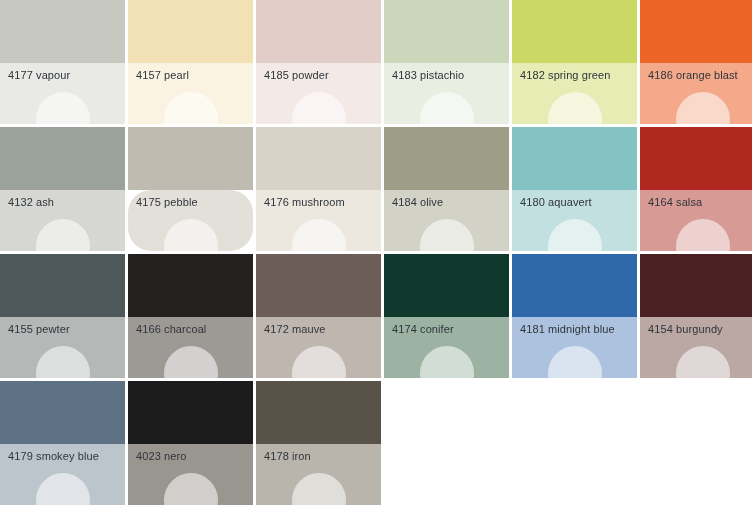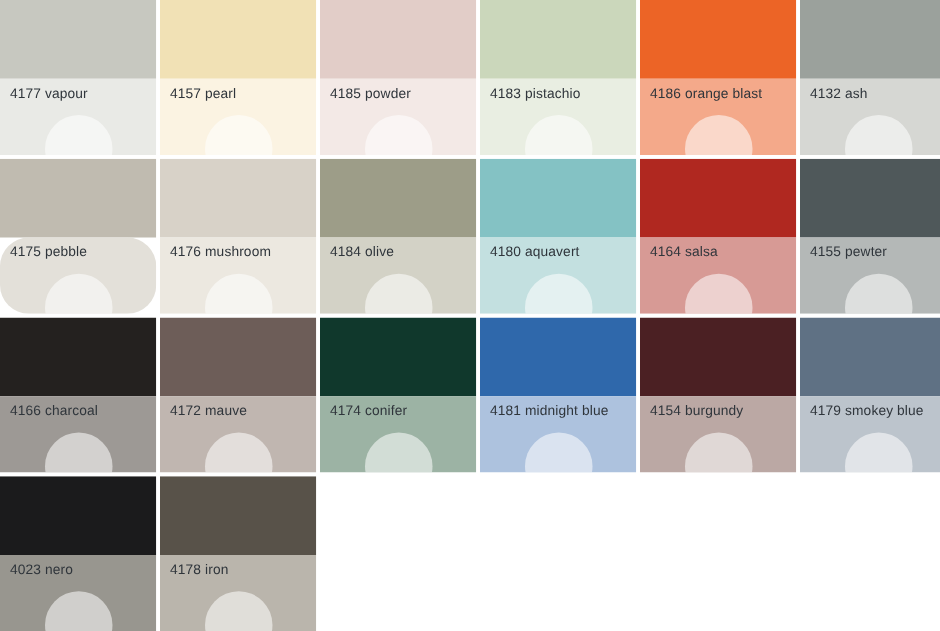--- a/index.html
+++ b/index.html
@@ -104,20 +104,27 @@
       </div>
     </div>
     <div class="swatch-cell">
       <div class="swatch-color" style="background: rgb(203, 215, 187);"></div>
       <div class="swatch-info" style="background: rgb(233, 238, 226);">
         <div class="swatch-label">4183 pistachio</div>
         <div class="add-circle"></div>
       </div>
     </div>
     <div class="swatch-cell">
+      <div class="swatch-color" style="background: rgb(204, 216, 102);"></div>
+      <div class="swatch-info" style="background: rgb(230, 236, 180);">
+        <div class="swatch-label">4182 spring green</div>
+        <div class="add-circle"></div>
+      </div>
+    </div>
+    <div class="swatch-cell">
       <div class="swatch-color" style="background: rgb(236, 100, 38);"></div>
       <div class="swatch-info" style="background: rgb(244, 169, 138);">
         <div class="swatch-label">4186 orange blast</div>
         <div class="add-circle"></div>
       </div>
     </div>
     <div class="swatch-cell">
       <div class="swatch-color" style="background: rgb(155, 161, 156);"></div>
       <div class="swatch-info" style="background: rgb(214, 215, 211);">
         <div class="swatch-label">4132 ash</div>

